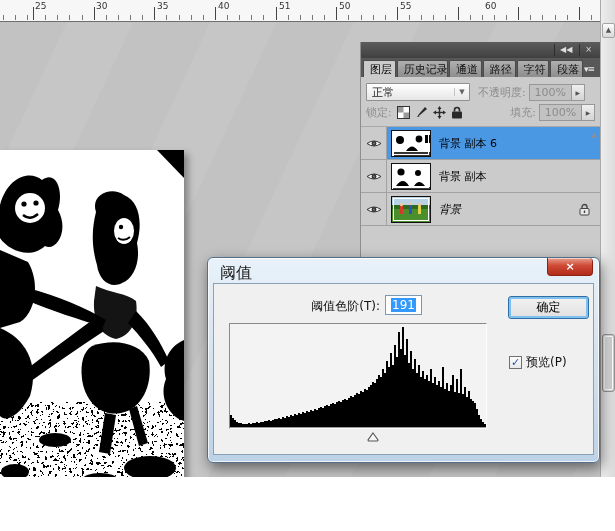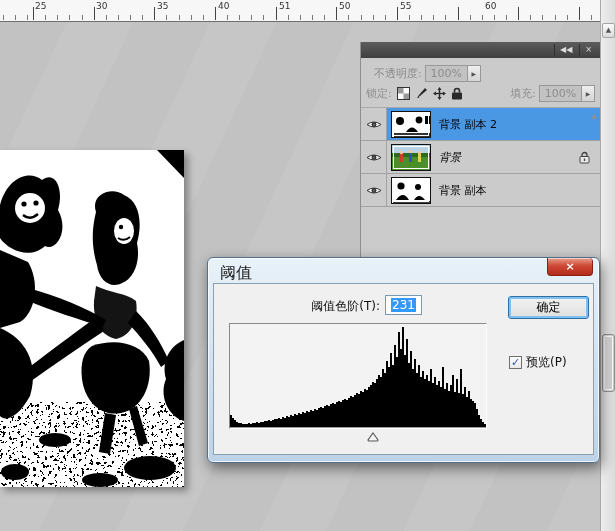--- a/index.html
+++ b/index.html
@@ -1,18 +1,18 @@
 <!DOCTYPE html>
 <html><head>
 <meta charset="utf-8">
 <style>
   * { margin:0; padding:0; box-sizing:border-box; }
   html,body { width:615px; height:531px; overflow:hidden; }
   body { font-family:"DejaVu Sans","Liberation Sans",sans-serif; font-size:11px; color:#1a1a1a; }
-  #stage { position:relative; width:615px; height:531px; background:#c2c2c2; overflow:hidden; }
+  #stage { position:relative; width:615px; height:477px; background:#c2c2c2; overflow:hidden; }
   #stage::before { content:""; position:absolute; inset:0;
     background:repeating-linear-gradient(115deg, rgba(255,255,255,0) 0 70px, rgba(255,255,255,.07) 70px 130px);
     pointer-events:none; }
 
   
   .ruler { position:absolute; left:0; top:0; width:600px; height:22px; background:#f7f7f7; border-bottom:1px solid #6e6e6e; }
   .ruler .ticks-minor { position:absolute; left:0; right:0; bottom:1px; height:5px;
     background:repeating-linear-gradient(to right,#777 0 1px,transparent 1px 12.13px); background-position:33px 0; }
   .ruler .ticks-major { position:absolute; left:0; right:0; bottom:1px; height:13px;
     background:repeating-linear-gradient(to right,#444 0 1px,transparent 1px 60.67px); background-position:33px 0; }
@@ -161,23 +161,36 @@
       <ellipse cx="15" cy="322" rx="14" ry="8" fill="#000"></ellipse>
       <ellipse cx="100" cy="330" rx="18" ry="7" fill="#000"></ellipse>
     </svg>
   </div>
 
   <div class="dock">
     <div class="dock-head">
       <span class="hbtn">◀◀</span>
       <span class="hbtn">×</span>
     </div>
+    <div class="tabs">
+      <div class="tab active">图层</div>
+      <div class="tab t1">历史记录</div>
+      <div class="tab">通道</div>
+      <div class="tab">路径</div>
+      <div class="tab">字符</div>
+      <div class="tab">段落</div>
+      <div class="panel-menu">▾≡</div>
+    </div>
 
     <div class="opts">
       <div class="row">
+        <div class="blend-select">
+          <span class="val">正常</span>
+          <span class="arrow">▼</span>
+        </div>
         <span class="glabel">不透明度:</span>
         <span class="valbox">100%</span>
         <span class="spin">▶</span>
       </div>
       <div class="row">
         <span class="glabel" style="margin-left:0">锁定:</span>
         <div class="lockicons">
           <svg width="13" height="13">
               <rect x="0.5" y="0.5" width="12" height="12" fill="#fff" stroke="#333"></rect>
               <rect x="1" y="1" width="5.5" height="5.5" fill="#9a9a9a"></rect>
@@ -214,23 +227,43 @@
         </div>
         <div class="name-area">
           <svg class="thumb" width="40" height="27">
               <rect width="40" height="27" fill="#fff"></rect>
               <circle cx="8" cy="9" r="4" fill="#000"></circle>
               <path d="M14,20 q6,-9 12,0 Z" fill="#000"></path>
               <circle cx="27" cy="8" r="3.4" fill="#000"></circle>
               <rect x="2" y="21" width="36" height="4" fill="#000" opacity=".8"></rect>
               <rect x="33" y="4" width="5" height="8" fill="#000"></rect>
             </svg>
-          <span class="lname">背景 副本 2</span>
+          <span class="lname">背景 副本 6</span>
         </div>
         <span class="scroll-nub">▲</span>
+      </div>
+      <div class="layer-row">
+        <div class="eye-cell">
+          <svg width="16" height="11">
+              <path d="M1,5.5 Q8,0.5 15,5.5 Q8,10.5 1,5.5 Z" fill="#f5f5f5" stroke="#333"></path>
+              <circle cx="8" cy="5.5" r="2.4" fill="#333"></circle>
+              <circle cx="8" cy="5.5" r="1" fill="#777"></circle>
+            </svg>
+        </div>
+        <div class="name-area">
+          <svg class="thumb" width="40" height="27">
+              <rect width="40" height="27" fill="#fff"></rect>
+              <circle cx="9" cy="8" r="3.6" fill="#000"></circle>
+              <path d="M4,22 q7,-10 13,0 Z" fill="#000"></path>
+              <circle cx="26" cy="9" r="3" fill="#000"></circle>
+              <path d="M22,22 q5,-8 11,0 Z" fill="#000"></path>
+              <rect x="1" y="23" width="38" height="3" fill="#000" opacity=".75"></rect>
+            </svg>
+          <span class="lname">背景 副本</span>
+        </div>
       </div>
       <div class="layer-row">
         <div class="eye-cell">
           <svg width="16" height="11">
               <path d="M1,5.5 Q8,0.5 15,5.5 Q8,10.5 1,5.5 Z" fill="#f5f5f5" stroke="#333"></path>
               <circle cx="8" cy="5.5" r="2.4" fill="#333"></circle>
               <circle cx="8" cy="5.5" r="1" fill="#777"></circle>
             </svg>
         </div>
         <div class="name-area">
@@ -246,50 +279,30 @@
               <circle cx="27.5" cy="7.5" r="1.8" fill="#f0c8a0"></circle>
             </svg>
           <span class="lname italic">背景</span>
           <svg class="layer-lock" width="11" height="13">
               <rect x="1" y="5.5" width="9" height="6.5" rx="1" fill="#e9e9e9" stroke="#444"></rect>
               <path d="M3,5.5 V4 a2.5,2.5 0 0 1 5,0 V5.5" fill="none" stroke="#444" stroke-width="1.3"></path>
               <rect x="4.8" y="7.5" width="1.4" height="2.5" fill="#444"></rect>
             </svg>
         </div>
       </div>
-      <div class="layer-row">
-        <div class="eye-cell">
-          <svg width="16" height="11">
-              <path d="M1,5.5 Q8,0.5 15,5.5 Q8,10.5 1,5.5 Z" fill="#f5f5f5" stroke="#333"></path>
-              <circle cx="8" cy="5.5" r="2.4" fill="#333"></circle>
-              <circle cx="8" cy="5.5" r="1" fill="#777"></circle>
-            </svg>
-        </div>
-        <div class="name-area">
-          <svg class="thumb" width="40" height="27">
-              <rect width="40" height="27" fill="#fff"></rect>
-              <circle cx="9" cy="8" r="3.6" fill="#000"></circle>
-              <path d="M4,22 q7,-10 13,0 Z" fill="#000"></path>
-              <circle cx="26" cy="9" r="3" fill="#000"></circle>
-              <path d="M22,22 q5,-8 11,0 Z" fill="#000"></path>
-              <rect x="1" y="23" width="38" height="3" fill="#000" opacity=".75"></rect>
-            </svg>
-          <span class="lname">背景 副本</span>
-        </div>
-      </div>
     </div>
   </div>
 
   <div class="dialog">
     <div class="dlg-title">阈值</div>
     <div class="dlg-close"><span>×</span></div>
     <div class="dlg-body">
       <div class="th-label">阈值色阶(T):</div>
       <div class="th-input">
-        <span class="sel">231</span>
+        <span class="sel">191</span>
       </div>
       <div class="btn-ok">确定</div>
       <div class="preview">
         <span class="cbx"><span>✓</span></span>
         <span class="plabel">预览(P)</span>
       </div>
       <div class="hist-frame">
         <div class="hist-bars">
             <div class="hbar" style="height: 12%;"></div>
             <div class="hbar" style="height: 9%;"></div>

